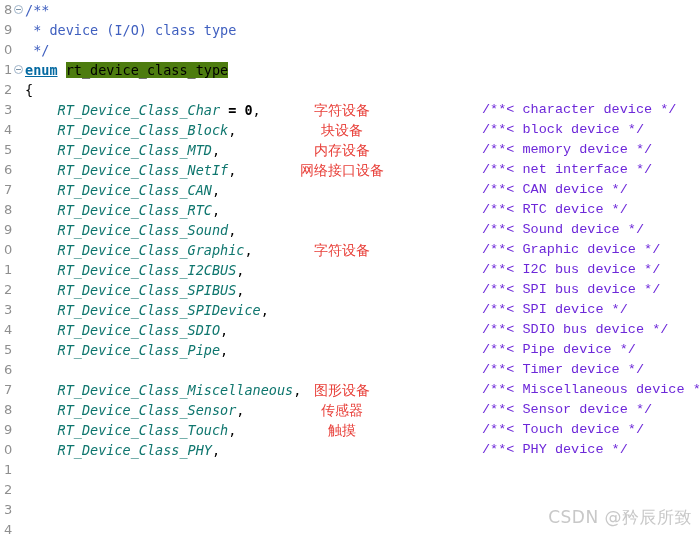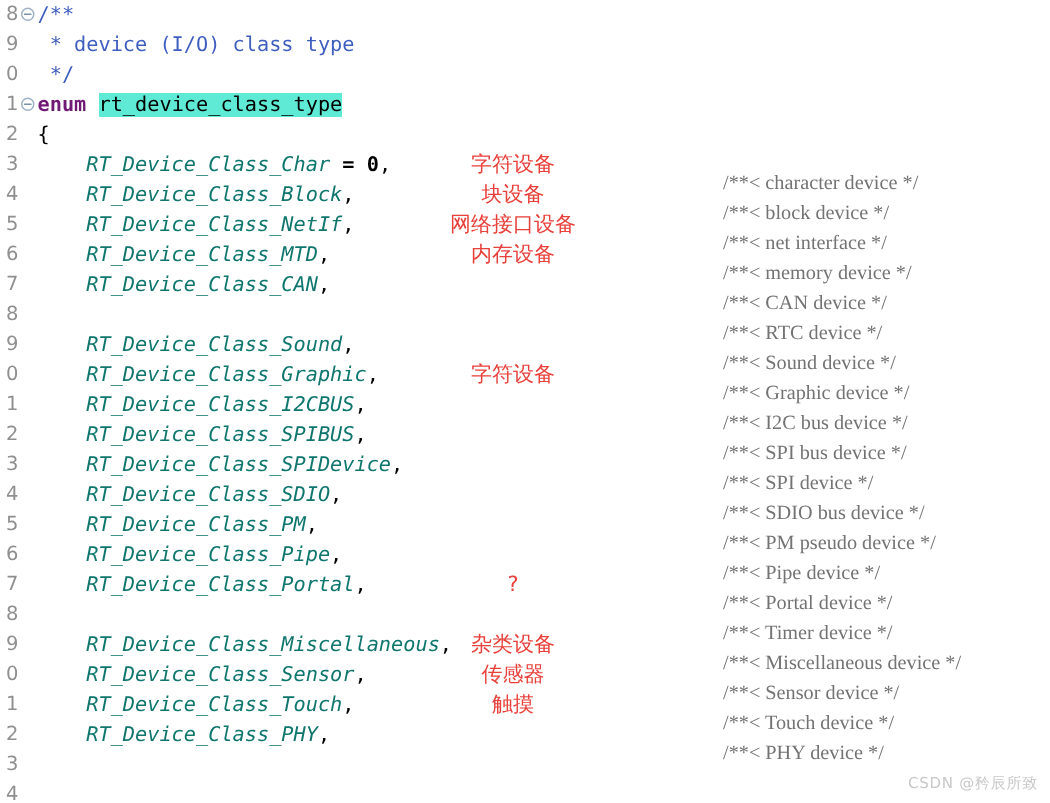--- a/index.html
+++ b/index.html
@@ -83,25 +83,26 @@
 
   .code-text {
     position: absolute;
     left: 3px;
     top: 0;
     font-family: "DejaVu Sans Mono", "Liberation Mono", monospace;
     font-size: 13.5px;
     white-space: pre;
   }
   .kw {
-    color: #701a75;
+    color: #0369a1;
     font-weight: bold;
+    text-decoration: underline;
   }
   .ident-hl {
-    background: #5eead4;
+    background: #4d7c0f;
     color: #000000;
   }
   .enumname {
     color: #0f766e;
     font-style: italic;
   }
   .punct {
     color: #000000;
   }
   .num {
@@ -112,24 +113,24 @@
     color: #3f5fbf;
   }
   .plain {
     color: #000000;
   }
 
   
   .cmt-col {
     position: absolute;
     left: 460px;
-    top: 12px;
-    font-family: Liberation Serif, serif;
+    top: 0;
+    font-family: Liberation Mono, monospace;
     font-size: 13.5px;
-    color: #737373;
+    color: #6d28d9;
     white-space: pre;
   }
 
   
   .anno {
     position: absolute;
     left: 220px;
     top: 0;
     width: 200px;
     text-align: center;
@@ -138,21 +139,21 @@
     color: #e8403a;
     white-space: pre;
   }
 
   
   .watermark {
     position: absolute;
     right: 8px;
     bottom: 6px;
     font-family: "DejaVu Sans", "Liberation Sans", sans-serif;
-    font-size: 10px;
+    font-size: 17px;
     color: #c8c8c8;
     white-space: pre;
     letter-spacing: 0.5px;
   }
 </style>
 </head>
 <body>
 
 <div id="editor">
 
@@ -243,35 +244,33 @@
     </div>
 
   <div class="code" id="codearea">
       <div class="row"><span class="code-text"><span class="cmt">/**</span></span></div>
       <div class="row"><span class="code-text"><span class="cmt"> * device (I/O) class type</span></span></div>
       <div class="row"><span class="code-text"><span class="cmt"> */</span></span></div>
       <div class="row"><span class="code-text"><span class="kw">enum</span> <span class="ident-hl">rt_device_class_type</span></span></div>
       <div class="row"><span class="code-text"><span class="plain">{</span></span></div>
       <div class="row"><span class="code-text">    <span class="enumname">RT_Device_Class_Char</span> <span class="num">= 0</span><span class="punct">,</span></span><span class="anno">字符设备</span><span class="cmt-col">/**&lt; character device */</span></div>
       <div class="row"><span class="code-text">    <span class="enumname">RT_Device_Class_Block</span><span class="punct">,</span></span><span class="anno">块设备</span><span class="cmt-col">/**&lt; block device */</span></div>
+      <div class="row"><span class="code-text">    <span class="enumname">RT_Device_Class_MTD</span><span class="punct">,</span></span><span class="anno">内存设备</span><span class="cmt-col">/**&lt; memory device */</span></div>
       <div class="row"><span class="code-text">    <span class="enumname">RT_Device_Class_NetIf</span><span class="punct">,</span></span><span class="anno">网络接口设备</span><span class="cmt-col">/**&lt; net interface */</span></div>
-      <div class="row"><span class="code-text">    <span class="enumname">RT_Device_Class_MTD</span><span class="punct">,</span></span><span class="anno">内存设备</span><span class="cmt-col">/**&lt; memory device */</span></div>
       <div class="row"><span class="code-text">    <span class="enumname">RT_Device_Class_CAN</span><span class="punct">,</span></span><span class="cmt-col">/**&lt; CAN device */</span></div>
-      <div class="row"><span class="cmt-col">/**&lt; RTC device */</span></div>
+      <div class="row"><span class="code-text">    <span class="enumname">RT_Device_Class_RTC</span><span class="punct">,</span></span><span class="cmt-col">/**&lt; RTC device */</span></div>
       <div class="row"><span class="code-text">    <span class="enumname">RT_Device_Class_Sound</span><span class="punct">,</span></span><span class="cmt-col">/**&lt; Sound device */</span></div>
       <div class="row"><span class="code-text">    <span class="enumname">RT_Device_Class_Graphic</span><span class="punct">,</span></span><span class="anno">字符设备</span><span class="cmt-col">/**&lt; Graphic device */</span></div>
       <div class="row"><span class="code-text">    <span class="enumname">RT_Device_Class_I2CBUS</span><span class="punct">,</span></span><span class="cmt-col">/**&lt; I2C bus device */</span></div>
       <div class="row"><span class="code-text">    <span class="enumname">RT_Device_Class_SPIBUS</span><span class="punct">,</span></span><span class="cmt-col">/**&lt; SPI bus device */</span></div>
       <div class="row"><span class="code-text">    <span class="enumname">RT_Device_Class_SPIDevice</span><span class="punct">,</span></span><span class="cmt-col">/**&lt; SPI device */</span></div>
       <div class="row"><span class="code-text">    <span class="enumname">RT_Device_Class_SDIO</span><span class="punct">,</span></span><span class="cmt-col">/**&lt; SDIO bus device */</span></div>
-      <div class="row"><span class="code-text">    <span class="enumname">RT_Device_Class_PM</span><span class="punct">,</span></span><span class="cmt-col">/**&lt; PM pseudo device */</span></div>
       <div class="row"><span class="code-text">    <span class="enumname">RT_Device_Class_Pipe</span><span class="punct">,</span></span><span class="cmt-col">/**&lt; Pipe device */</span></div>
-      <div class="row"><span class="code-text">    <span class="enumname">RT_Device_Class_Portal</span><span class="punct">,</span></span><span class="anno">?</span><span class="cmt-col">/**&lt; Portal device */</span></div>
       <div class="row"><span class="cmt-col">/**&lt; Timer device */</span></div>
-      <div class="row"><span class="code-text">    <span class="enumname">RT_Device_Class_Miscellaneous</span><span class="punct">,</span></span><span class="anno">杂类设备</span><span class="cmt-col">/**&lt; Miscellaneous device */</span></div>
+      <div class="row"><span class="code-text">    <span class="enumname">RT_Device_Class_Miscellaneous</span><span class="punct">,</span></span><span class="anno">图形设备</span><span class="cmt-col">/**&lt; Miscellaneous device */</span></div>
       <div class="row"><span class="code-text">    <span class="enumname">RT_Device_Class_Sensor</span><span class="punct">,</span></span><span class="anno">传感器</span><span class="cmt-col">/**&lt; Sensor device */</span></div>
       <div class="row"><span class="code-text">    <span class="enumname">RT_Device_Class_Touch</span><span class="punct">,</span></span><span class="anno">触摸</span><span class="cmt-col">/**&lt; Touch device */</span></div>
       <div class="row"><span class="code-text">    <span class="enumname">RT_Device_Class_PHY</span><span class="punct">,</span></span><span class="cmt-col">/**&lt; PHY device */</span></div>
     </div>
 
   <div class="watermark">CSDN @矜辰所致</div>
 
 </div>
 
 </body></html>

